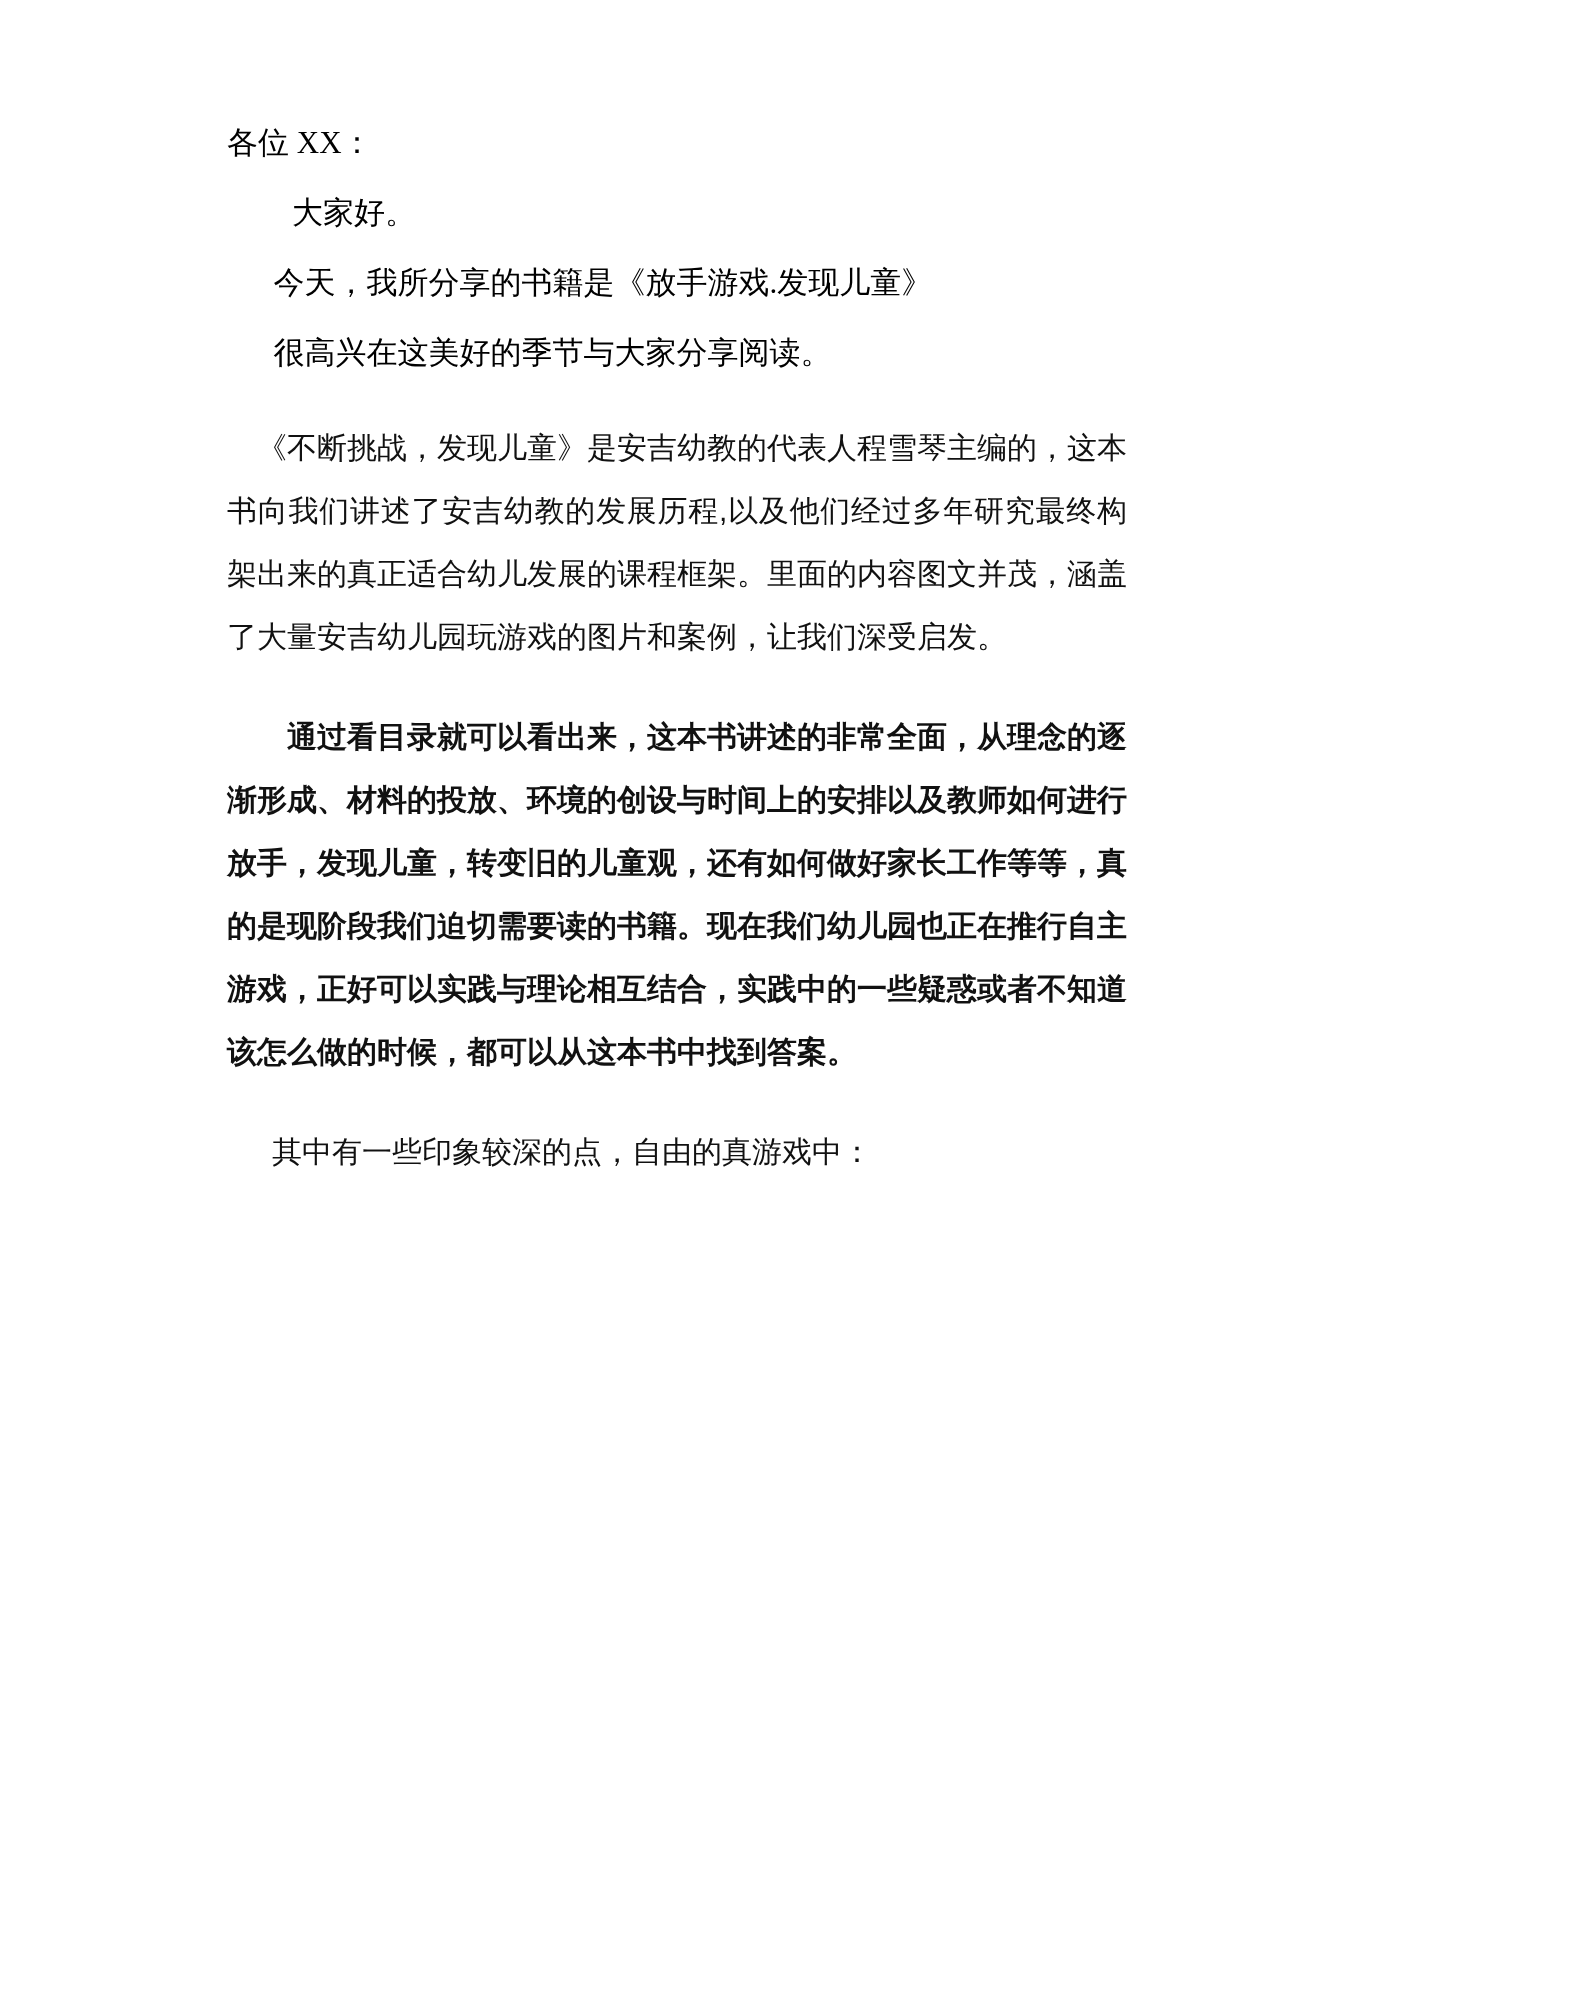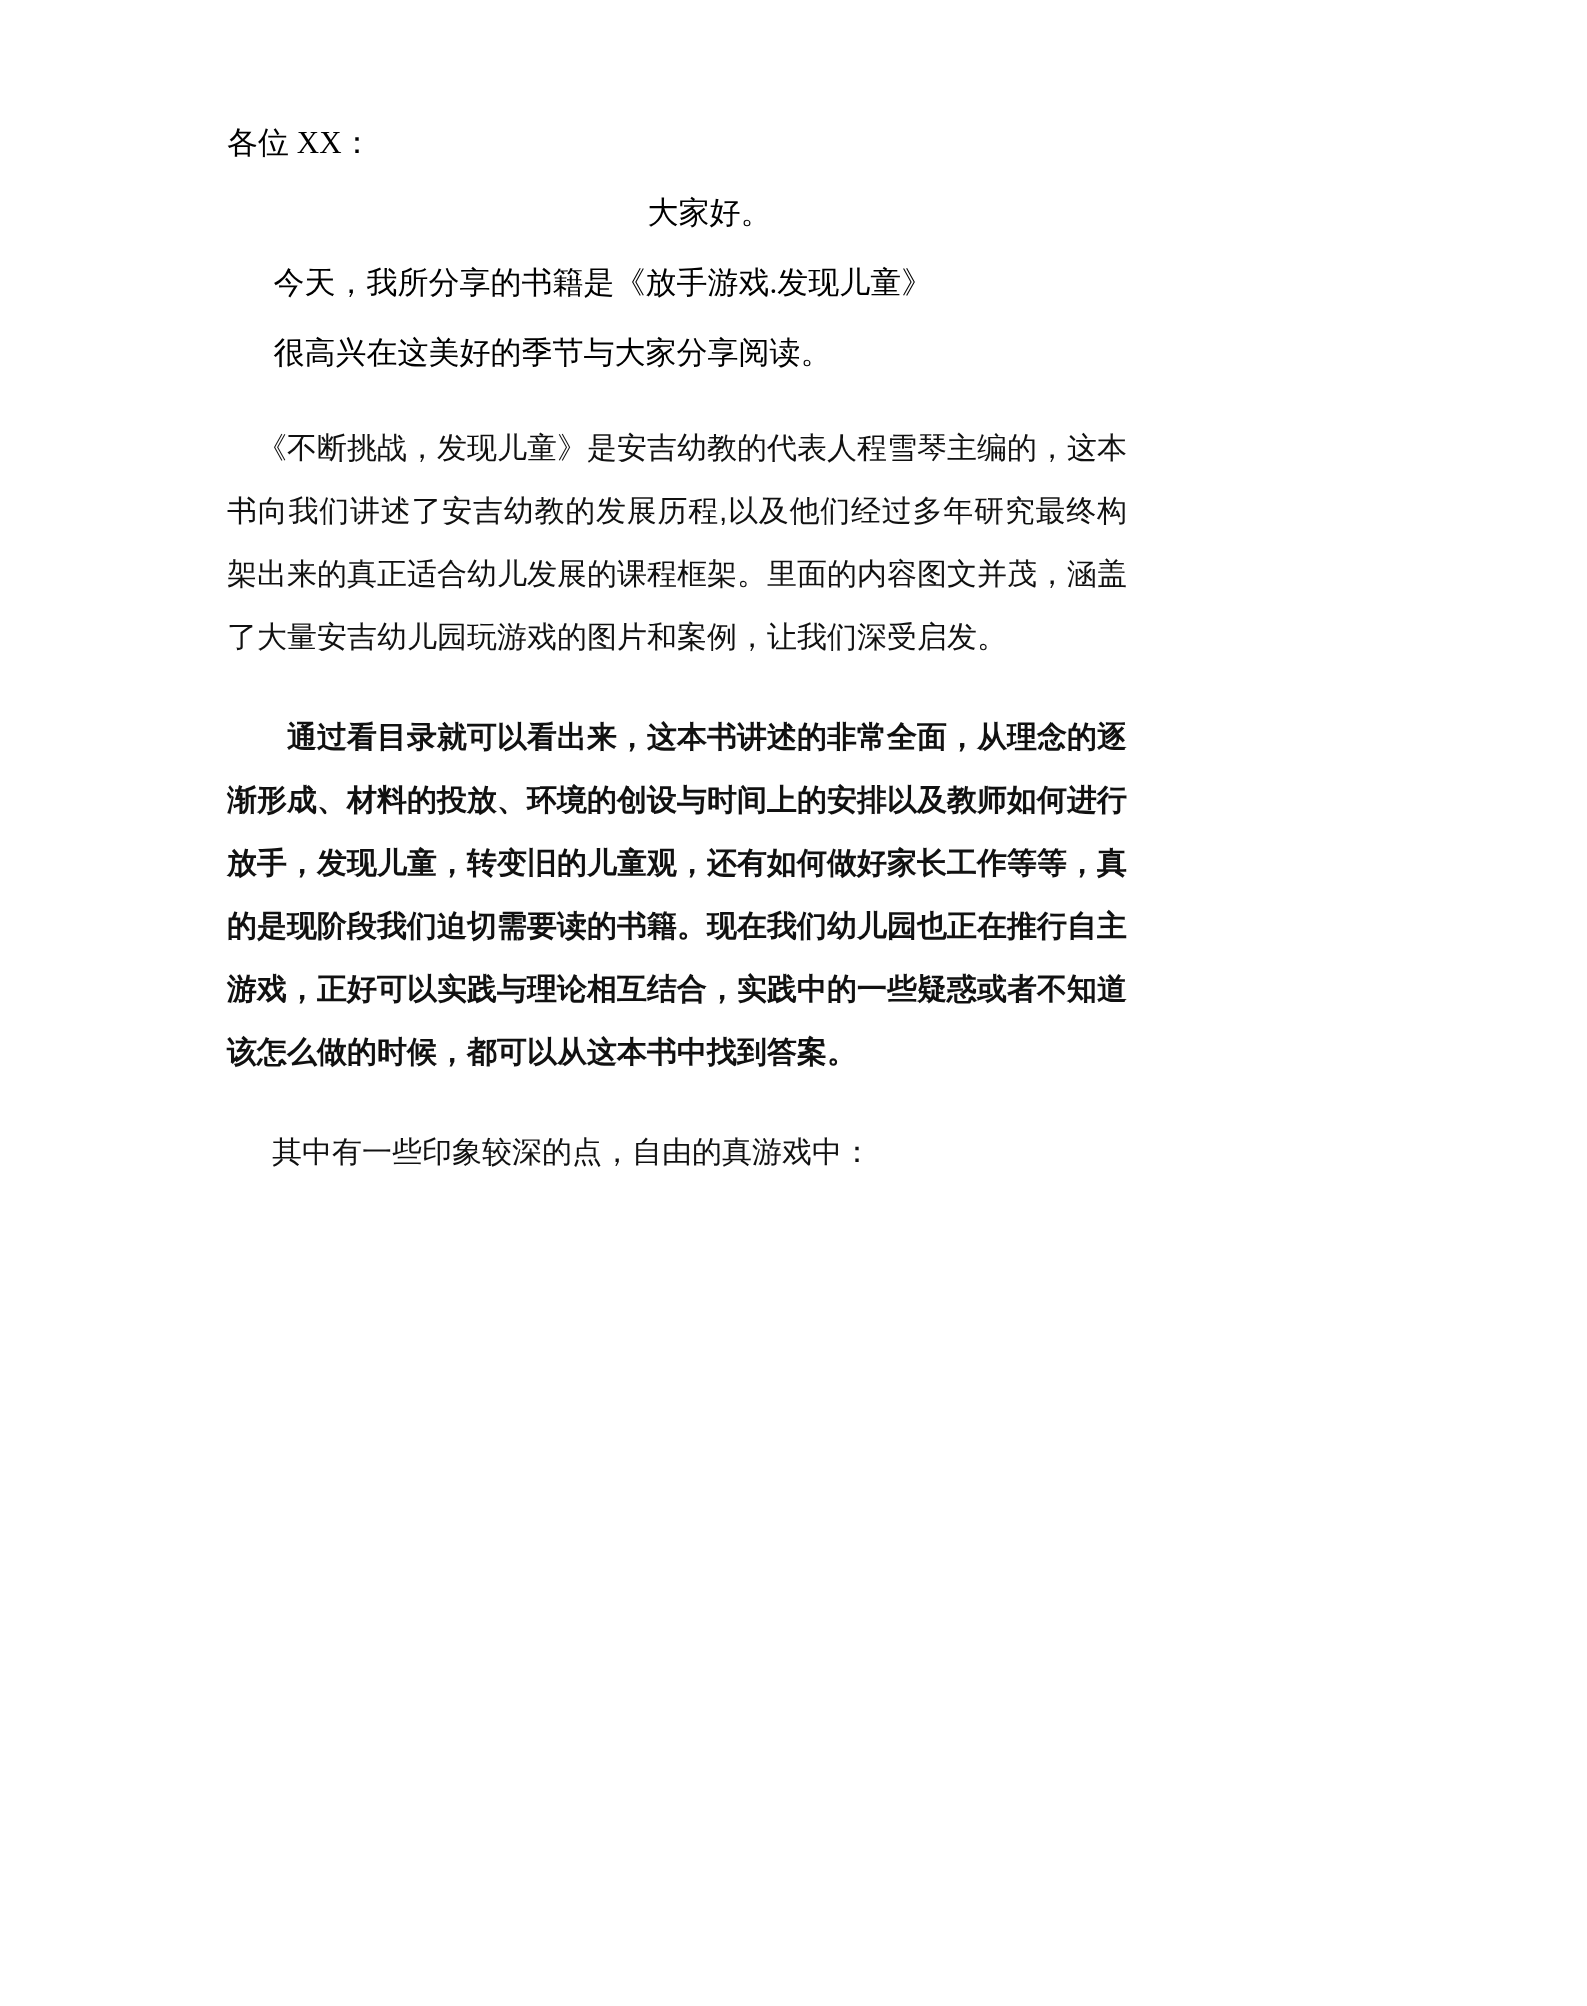--- a/index.html
+++ b/index.html
@@ -23,21 +23,21 @@
     margin-left: 37px;
   }
   
   .opening p {
     margin: 0;
     font-family: "Liberation Serif", serif;
     font-size: 31px;
     line-height: 70px;
     white-space: pre-wrap;
   }
-  .opening .ind-greeting { text-indent: 2.1em; text-align: center; }
+  .opening .ind-greeting { text-indent: 2.1em; }
   .opening .ind { text-indent: 1.5em; }
   
   .body-para {
     font-family: "Liberation Sans", sans-serif;
     font-size: 30px;
     line-height: 63px;
     text-align: justify;
     margin: 37px 0 0 0;
     color: #111111;
     word-break: break-all;

